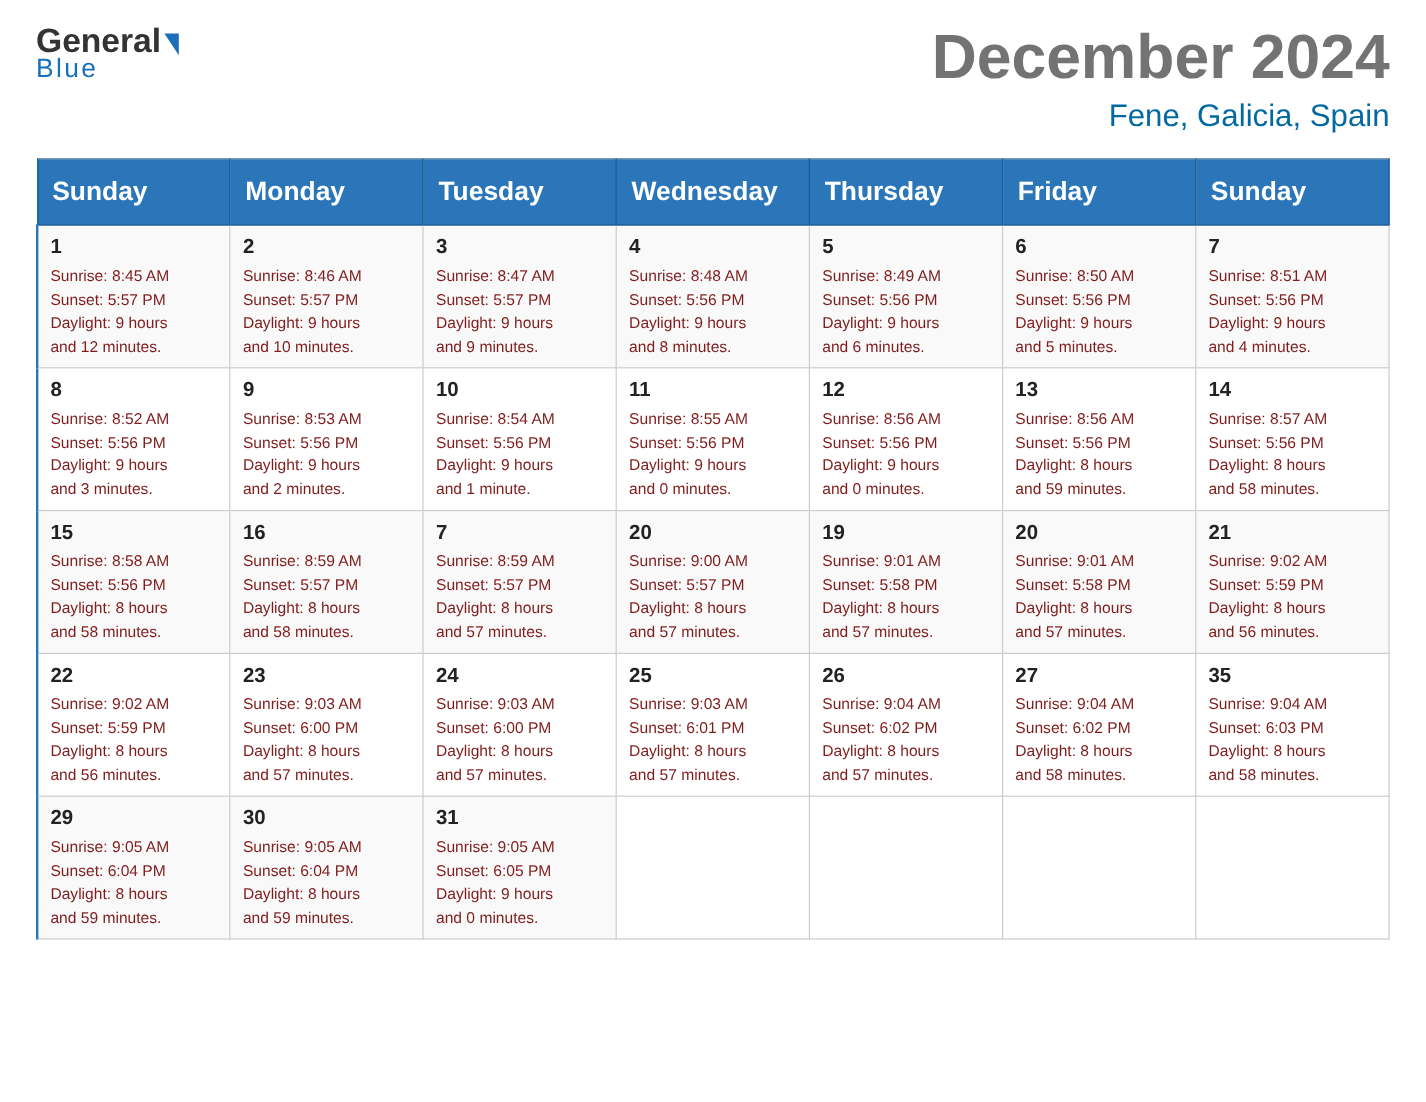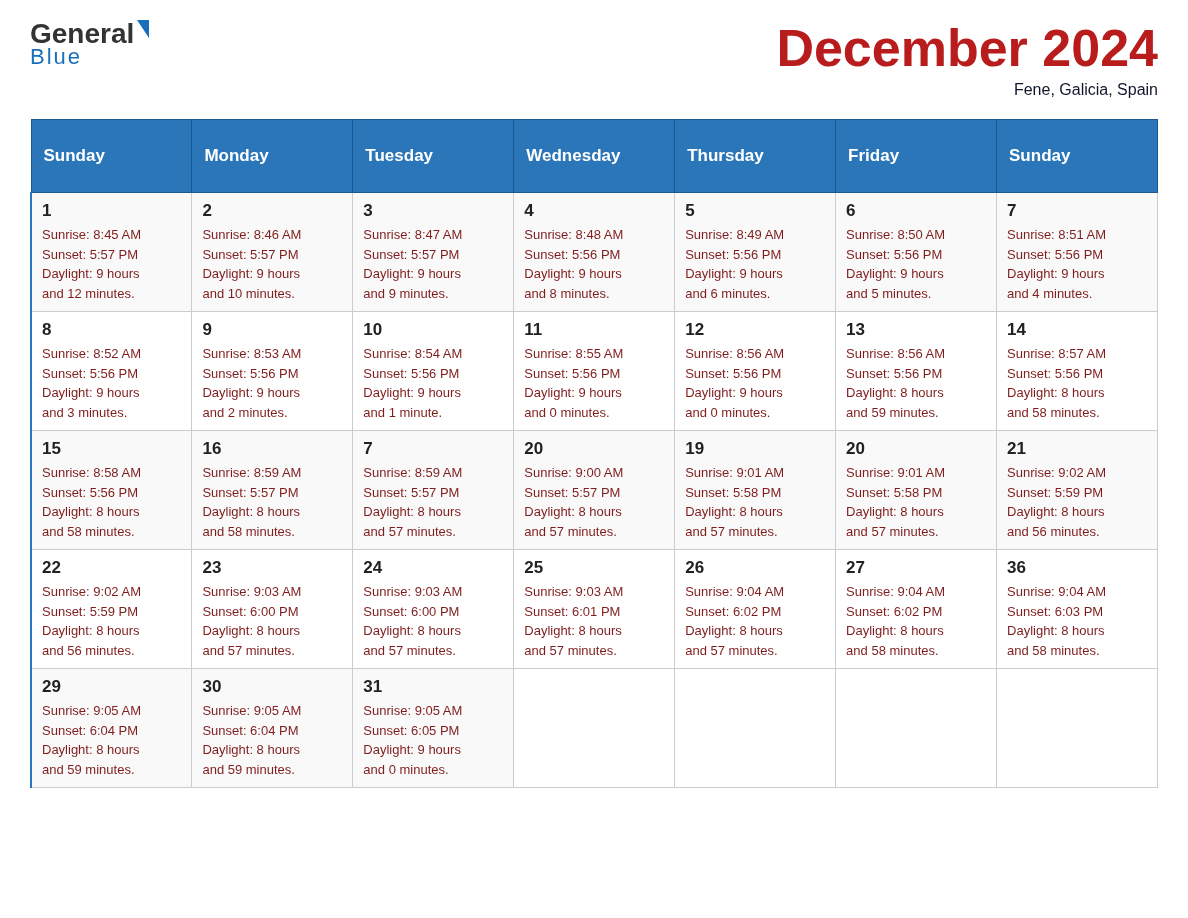--- a/index.html
+++ b/index.html
@@ -33,38 +33,38 @@
       font-weight: normal;
       letter-spacing: 2px;
       margin-top: -4px;
     }
     .title-block {
       text-align: right;
     }
     .month-title {
       font-size: 52px;
       font-weight: bold;
-      color: #b91c1c;
+      color: #737373;
       line-height: 1.1;
     }
     .location {
-      font-size: 16px;
-      color: #0f172a;
+      font-size: 26px;
+      color: #0369a1;
       margin-top: 4px;
     }
     table {
       width: 100%;
       border-collapse: collapse;
     }
     thead tr th {
       background: #2a76b8;
       color: #fff;
-      font-size: 17px;
-      font-weight: bold;
-      padding: 26px 12px;
+      font-size: 22px;
+      font-weight: bold;
+      padding: 14px 12px;
       text-align: left;
       border: 1px solid #1a5a90;
     }
     tbody tr td {
       vertical-align: top;
       padding: 8px 10px;
       border: 1px solid #ccc;
       width: 14.28%;
       font-size: 13.5px;
       color: #333;
@@ -92,21 +92,21 @@
     }
     .empty-cell {
       background: #fff !important;
     }
   </style>
 </head>
 <body>
 
 <div class="header">
   <div class="logo">
-    <div style="display:flex; align-items:flex-start;">
+    <div style="display:flex; align-items:flex-end;">
       <span class="logo-text">General</span>
       <span style="display:inline-block; width:0; height:0; border-left:12px solid transparent; border-top:18px solid #1a6fba; margin-left:3px; margin-bottom:2px;"></span>
     </div>
     <div class="logo-blue-line">Blue</div>
   </div>
   <div class="title-block">
     <div class="month-title">December 2024</div>
     <div class="location">Fene, Galicia, Spain</div>
   </div>
 </div>
@@ -233,21 +233,21 @@
         </td>
         <td>
           <div class="day-num">26</div>
           <div class="day-info">Sunrise: 9:04 AM<br>Sunset: 6:02 PM<br>Daylight: 8 hours<br>and 57 minutes.</div>
         </td>
         <td>
           <div class="day-num">27</div>
           <div class="day-info">Sunrise: 9:04 AM<br>Sunset: 6:02 PM<br>Daylight: 8 hours<br>and 58 minutes.</div>
         </td>
         <td>
-          <div class="day-num">36</div>
+          <div class="day-num">35</div>
           <div class="day-info">Sunrise: 9:04 AM<br>Sunset: 6:03 PM<br>Daylight: 8 hours<br>and 58 minutes.</div>
         </td>
       </tr>
       <tr>
         <td>
           <div class="day-num">29</div>
           <div class="day-info">Sunrise: 9:05 AM<br>Sunset: 6:04 PM<br>Daylight: 8 hours<br>and 59 minutes.</div>
         </td>
         <td>
           <div class="day-num">30</div>

